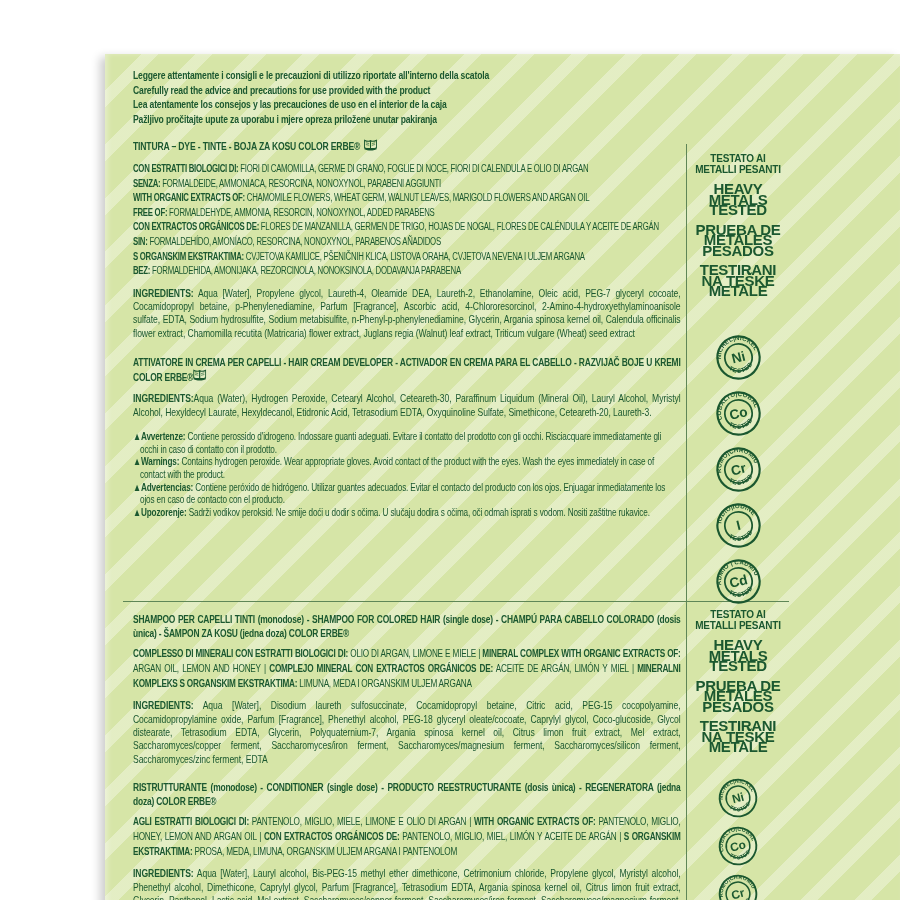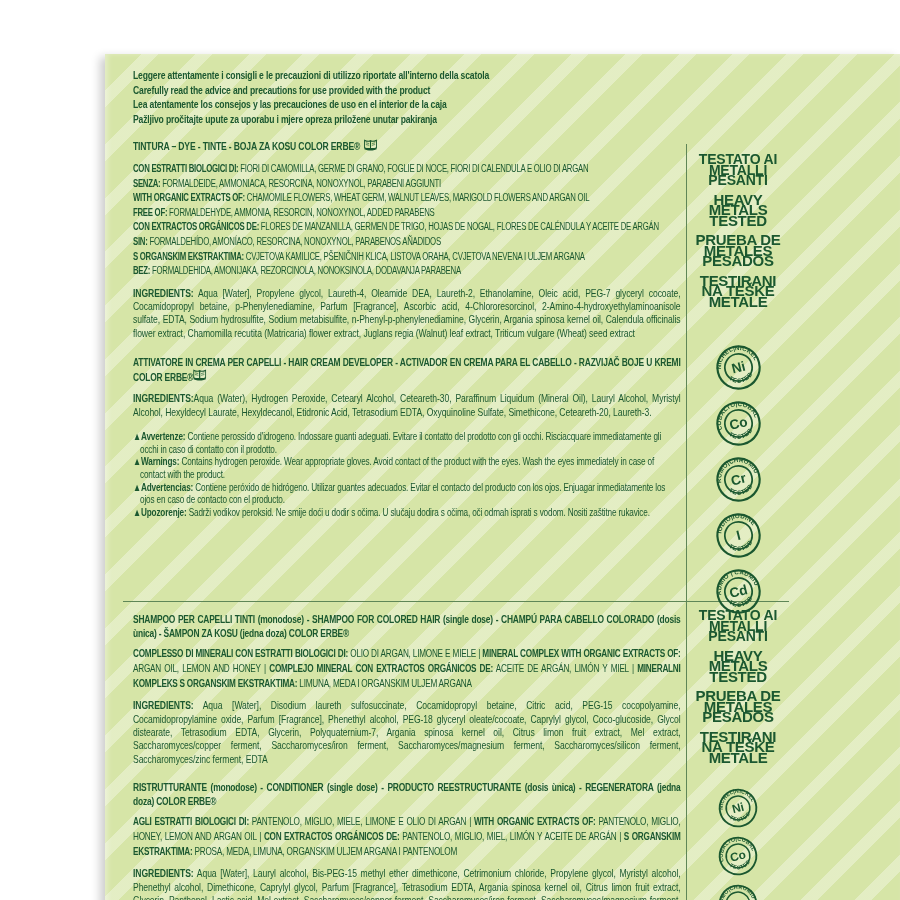--- a/index.html
+++ b/index.html
@@ -40,21 +40,21 @@
   .vdiv { position:absolute; left:581px; top:90px; width:1px; height:788px; background:#5f8657; }
   .hdiv { position:absolute; left:18px; top:547px; width:666px; height:1px; background:#5f8657; }
 
   .sidebar {
     position:absolute; left:585px; width:96px;
     color:#1b5830; text-align:center;
   }
   .sidebar.block-1 { top:100px; }
   .sidebar.block-2 { top:556px; }
   .sidebar .heading-line { font-size:15px; font-weight:bold; line-height:10.5px; letter-spacing:-0.3px; margin-bottom:9px; }
-  .sidebar .heading-line:first-child { font-size:14px; letter-spacing:-0.2px; }
+  .sidebar .heading-line:first-child { font-size:10px; letter-spacing:-0.2px; }
   .stamps { display:flex; flex-direction:column; align-items:center; gap:3px; }
   .block-1 .stamps { margin-top:34px; }
   .block-2 .stamps { margin-top:22px; gap:2px; }
   .stamp { line-height:0; }
 
   .fold-shadow {
     position:absolute; left:-12px; right:0; bottom:0; height:14px;
     background:linear-gradient(to bottom,
       rgba(95,100,85,0.20), rgba(52,56,45,0.75) 55%, rgba(24,26,18,0.92));
   }

